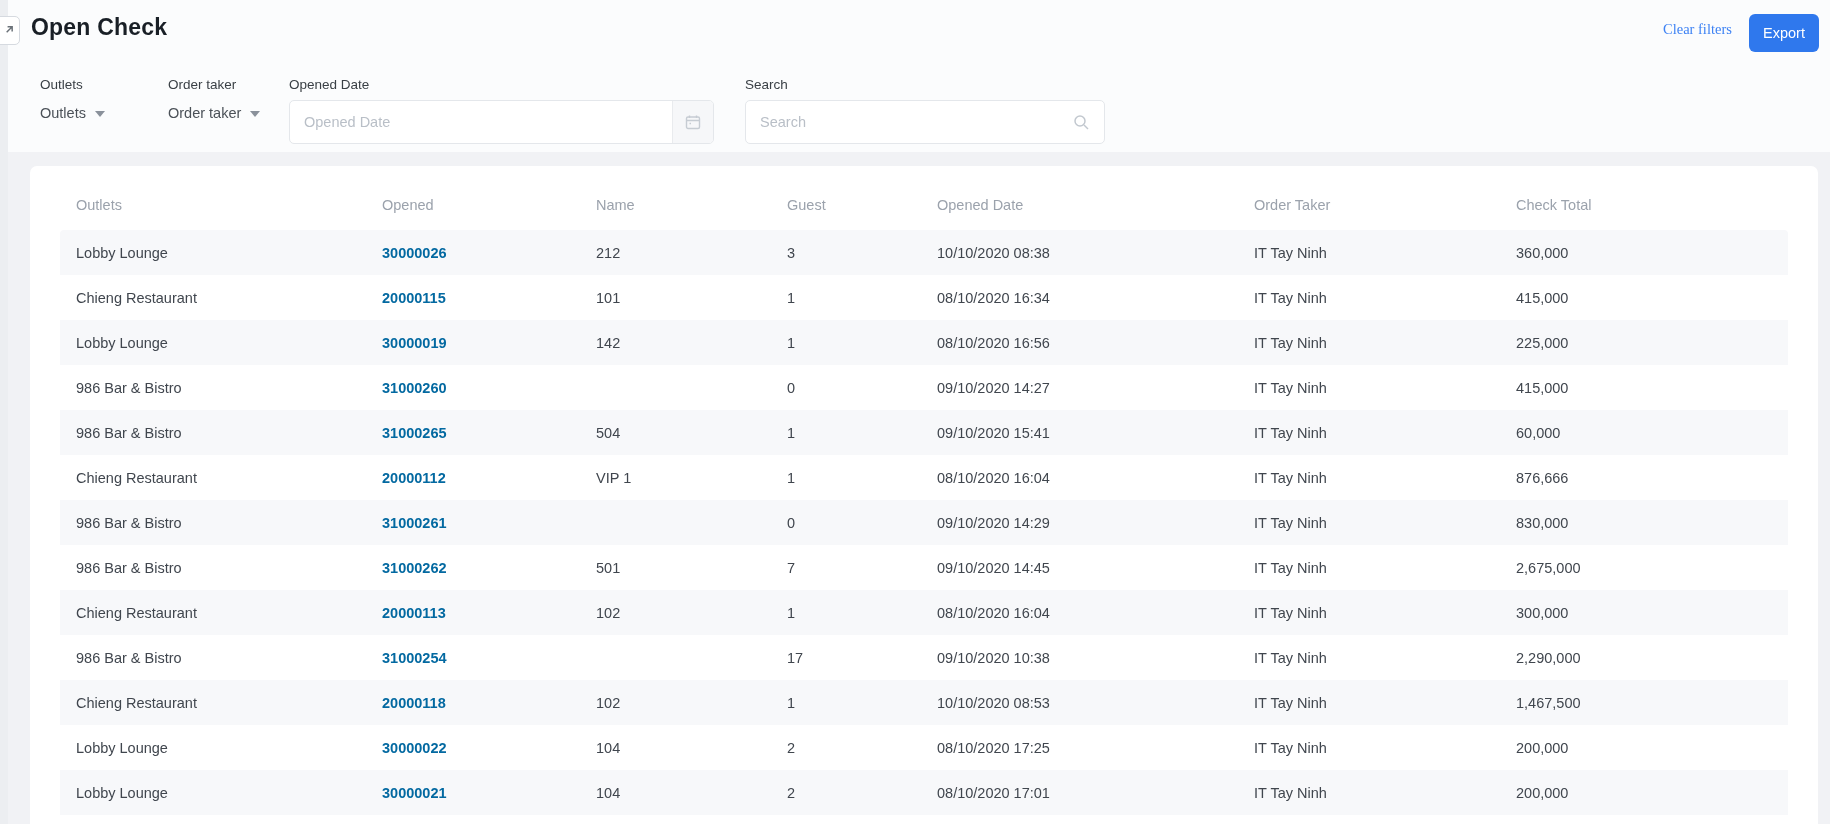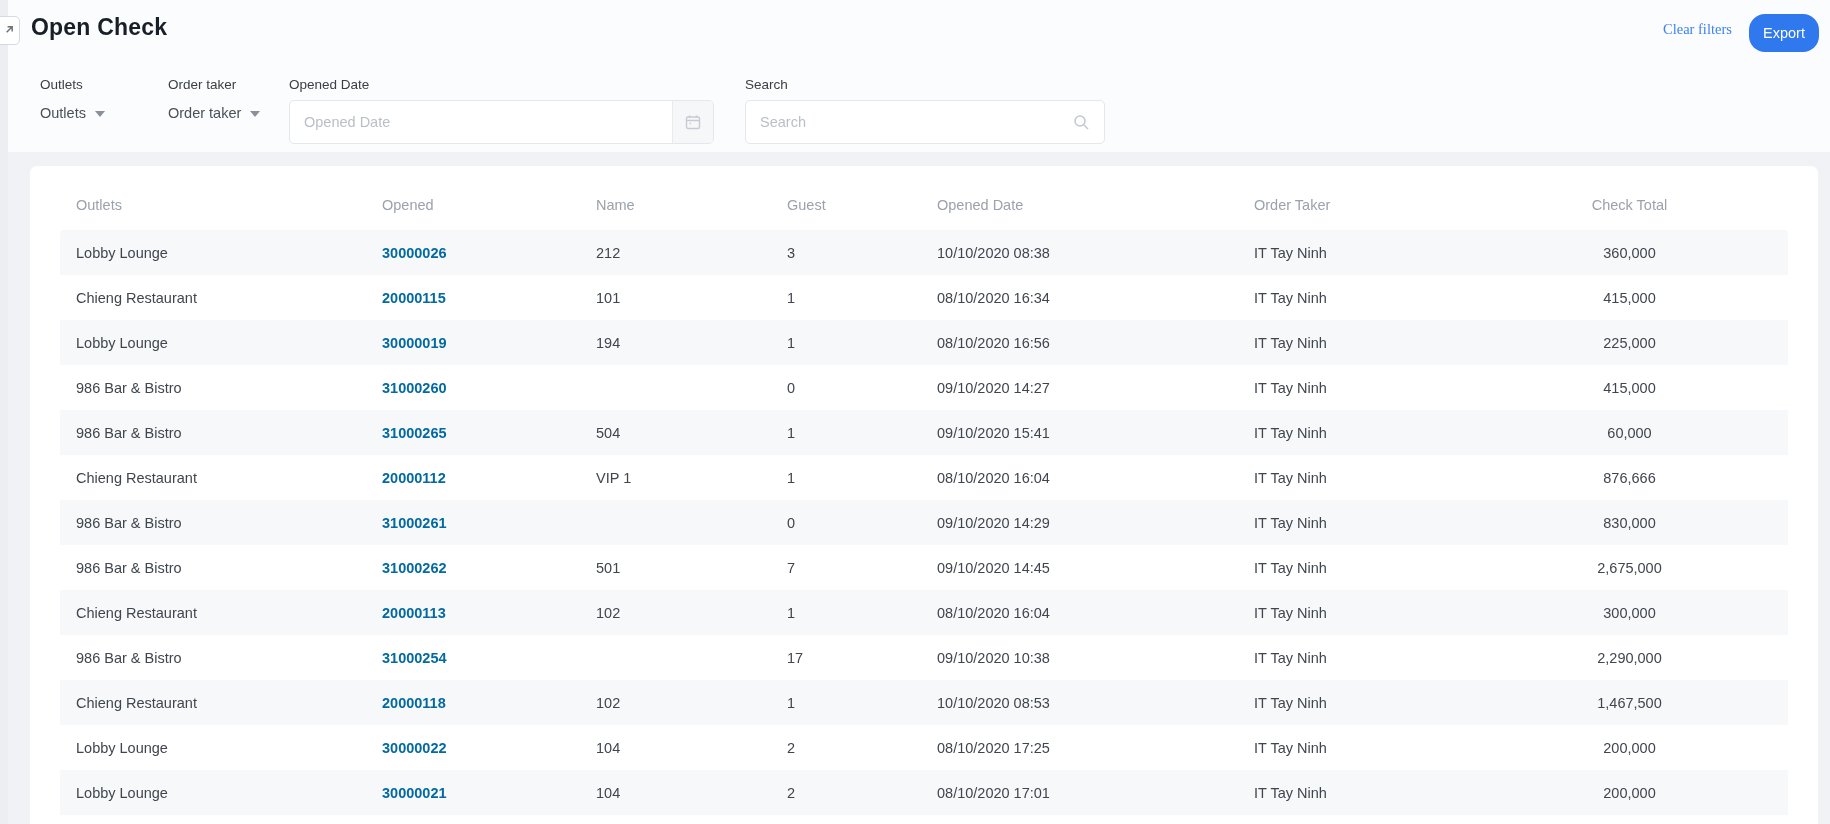--- a/index.html
+++ b/index.html
@@ -26,21 +26,21 @@
   .page-title {
     position: absolute; left: 31px; top: 14px;
     font-size: 23px; font-weight: 700; color: #191f26; letter-spacing: .2px;
   }
   .clear-filters {
     position: absolute; left: 1663px; top: 21px;
     font-size: 14.5px; color: #3d82f4; cursor: pointer; text-decoration: none; font-family: Liberation Serif, serif;
   }
   .export-btn {
     position: absolute; left: 1749px; top: 14px; width: 70px; height: 38px;
-    background: #2f78ed; border: none; border-radius: 16px;
+    background: #2f78ed; border: none; border-radius: 6px;
     color: #ffffff; font-size: 14.5px; font-family: "Liberation Sans", sans-serif;
     cursor: pointer;
   }
   
   .filter-label { position: absolute; top: 77px; font-size: 13.5px; color: #3a4046; }
   .lbl-outlets { left: 40px; }
   .lbl-order-taker { left: 168px; }
   .lbl-opened-date { left: 289px; }
   .lbl-search { left: 745px; }
   .dropdown {
@@ -95,21 +95,21 @@
   col.c-taker  { width: 262px; }
   col.c-total  { width: 288px; }
   th {
     height: 50px; text-align: left; font-weight: 400; font-size: 14.5px;
     color: #9ba2ac; padding: 0 0 0 16px; white-space: nowrap;
   }
   td {
     height: 45px; font-size: 14.5px; color: #40464e; padding: 0 0 0 16px;
     white-space: nowrap; overflow: hidden;
   }
-  th.num, td.num { text-align: center; padding-right: 45px; }
+  th.num, td.num { text-align: left; padding-right: 45px; }
   tbody tr:nth-child(odd) td { background: #f7f8fa; }
   tbody tr:first-child td:first-child { border-top-left-radius: 4px; }
   tbody tr:first-child td:last-child { border-top-right-radius: 4px; }
   a.check-link { color: #0369a1; font-weight: 700; text-decoration: none; cursor: pointer; }
 </style>
 </head>
 <body>
 
 <div class="left-strip"></div>
 
@@ -203,21 +203,21 @@
     <td>101</td>
     <td>1</td>
     <td>08/10/2020 16:34</td>
     <td>IT Tay Ninh</td>
     <td class="num">415,000</td>
   </tr>
 
   <tr>
     <td>Lobby Lounge</td>
     <td><a class="check-link">30000019</a></td>
-    <td>194</td>
+    <td>142</td>
     <td>1</td>
     <td>08/10/2020 16:56</td>
     <td>IT Tay Ninh</td>
     <td class="num">225,000</td>
   </tr>
 
   <tr>
     <td>986 Bar &amp; Bistro</td>
     <td><a class="check-link">31000260</a></td>
     <td></td>

